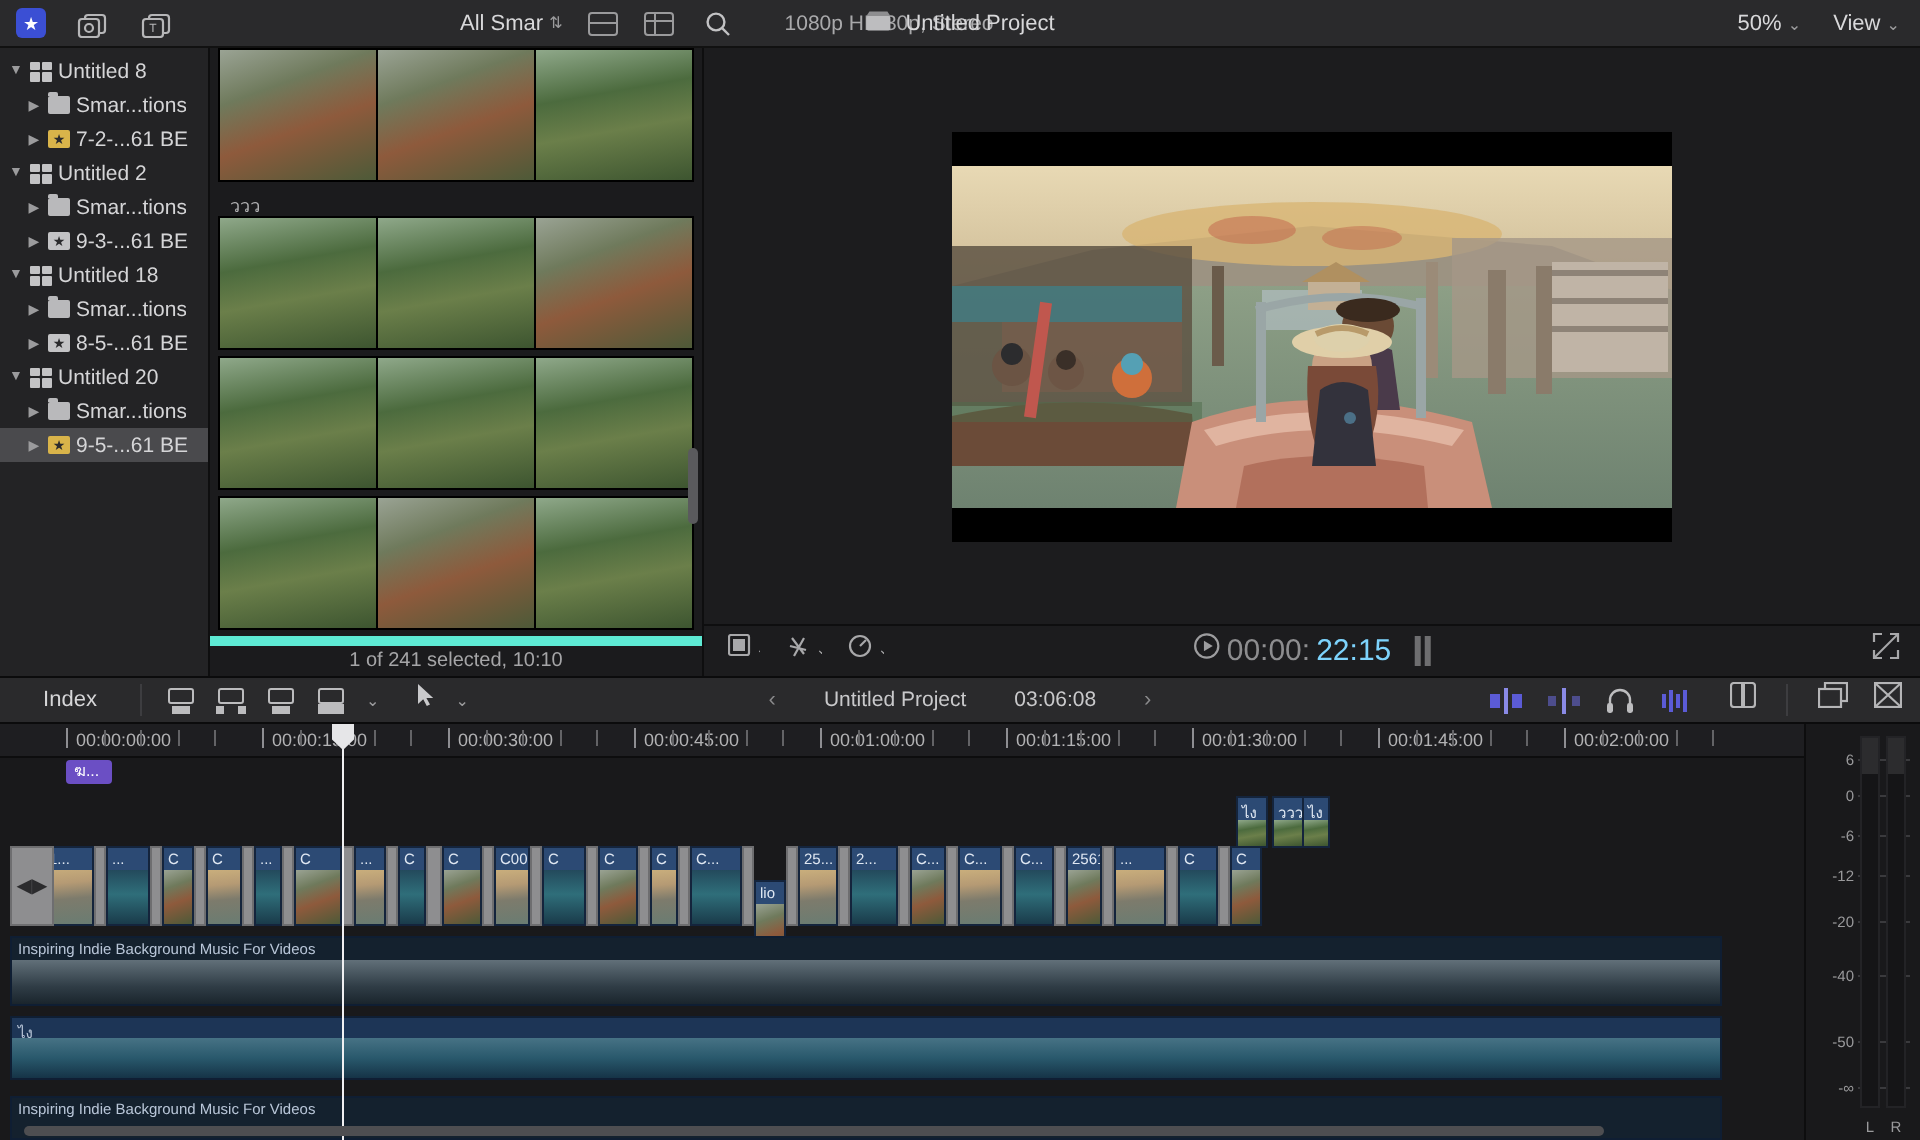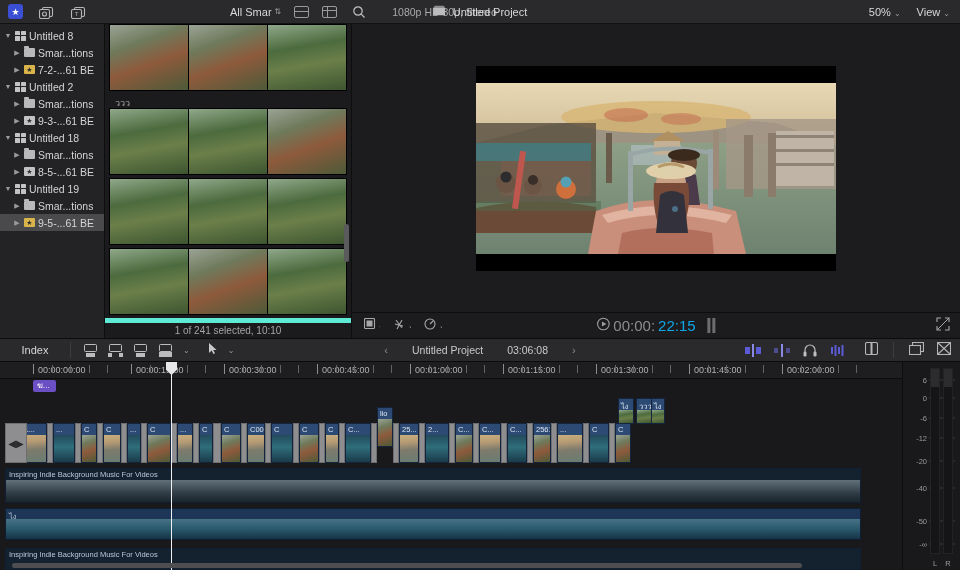--- a/index.html
+++ b/index.html
@@ -71,21 +71,21 @@
   .viewer { flex:1; background:#1c1c1e; display:flex; flex-direction:column; position:relative; }
   .viewer-canvas { flex:1; display:flex; align-items:center; justify-content:center; }
   .vframe { width:360px; height:205px; background:#000; position:relative; overflow:hidden; }
   .vinner { position:absolute; left:0; right:0; top:17px; bottom:17px; overflow:hidden; }
   .viewer-bar { height:26px; display:flex; align-items:center; position:relative;
     border-top:1px solid #0e0e0f; background:#1c1c1e; }
   .vb-left { display:flex; align-items:center; gap:13px; padding-left:12px; color:#a8a8aa; }
   .vb-tc { position:absolute; left:50%; transform:translateX(-50%);
     display:flex; align-items:center; gap:3px; }
   .tc-dim { font-size:15px; color:#8d8d8f; font-family:"Liberation Sans",sans-serif; }
-  .tc-lit { font-size:15px; color:#0ea5e9; }
+  .tc-lit { font-size:15px; color:#7dd3fc; }
   .tc-bars { display:flex; gap:2px; margin-left:9px; }
   .tc-bars i { width:3px; height:15px; background:#6e6e70; }
   .vb-right { margin-left:auto; padding-right:10px; color:#a8a8aa; }
 
   
   .tltb { height:24px; flex:0 0 24px; background:#2a2a2c; border-top:1px solid #0b0b0c;
     border-bottom:1px solid #0b0b0c; display:flex; align-items:center; position:relative; }
   .tltb-index { width:70px; text-align:center; font-size:11px; color:#d6d6d8; }
   .tltb-div { width:1px; height:16px; background:#3d3d40; }
   .tltb-tools { display:flex; align-items:center; gap:10px; padding:0 12px; }
@@ -274,21 +274,21 @@
         <span class="s-label">8-5-...61 BE</span>
       </div>
       <div class="side-row evt">
         <span class="tri">▼</span>
         <span class="ico-lib">
           <i></i>
           <i></i>
           <i></i>
           <i></i>
         </span>
-        <span class="s-label">Untitled 19</span>
+        <span class="s-label">Untitled 20</span>
       </div>
       <div class="side-row child">
         <span class="tri">▶</span>
         <span class="ico-fold"></span>
         <span class="s-label">Smar...tions</span>
       </div>
       <div class="side-row child sel">
         <span class="tri">▶</span>
         <span class="ico-ev warn">★</span>
         <span class="s-label">9-5-...61 BE</span>
@@ -663,21 +663,21 @@
         <div class="clip" style="position: absolute; left: 325px; top: 30px; width: 14px; height: 40px;">
           <div class="ctitle">C</div>
           <div class="cthumb ph-market"></div>
         </div>
         <div class="clip gap" style="position: absolute; left: 339px; top: 30px; width: 6px; height: 40px;"></div>
         <div class="clip" style="position: absolute; left: 345px; top: 30px; width: 26px; height: 40px;">
           <div class="ctitle">C...</div>
           <div class="cthumb ph-water"></div>
         </div>
         <div class="clip gap" style="position: absolute; left: 371px; top: 30px; width: 6px; height: 40px;"></div>
-        <div class="clip" style="position: absolute; left: 377px; top: 14px; width: 16px; height: 40px;">
+        <div class="clip" style="position: absolute; left: 377px; top: 47px; width: 16px; height: 40px;">
           <div class="ctitle">lio</div>
           <div class="cthumb ph-eleph"></div>
         </div>
         <div class="clip gap" style="position: absolute; left: 393px; top: 30px; width: 6px; height: 40px;"></div>
         <div class="clip" style="position: absolute; left: 399px; top: 30px; width: 20px; height: 40px;">
           <div class="ctitle">25...</div>
           <div class="cthumb ph-market"></div>
         </div>
         <div class="clip gap" style="position: absolute; left: 419px; top: 30px; width: 6px; height: 40px;"></div>
         <div class="clip" style="position: absolute; left: 425px; top: 30px; width: 24px; height: 40px;">

